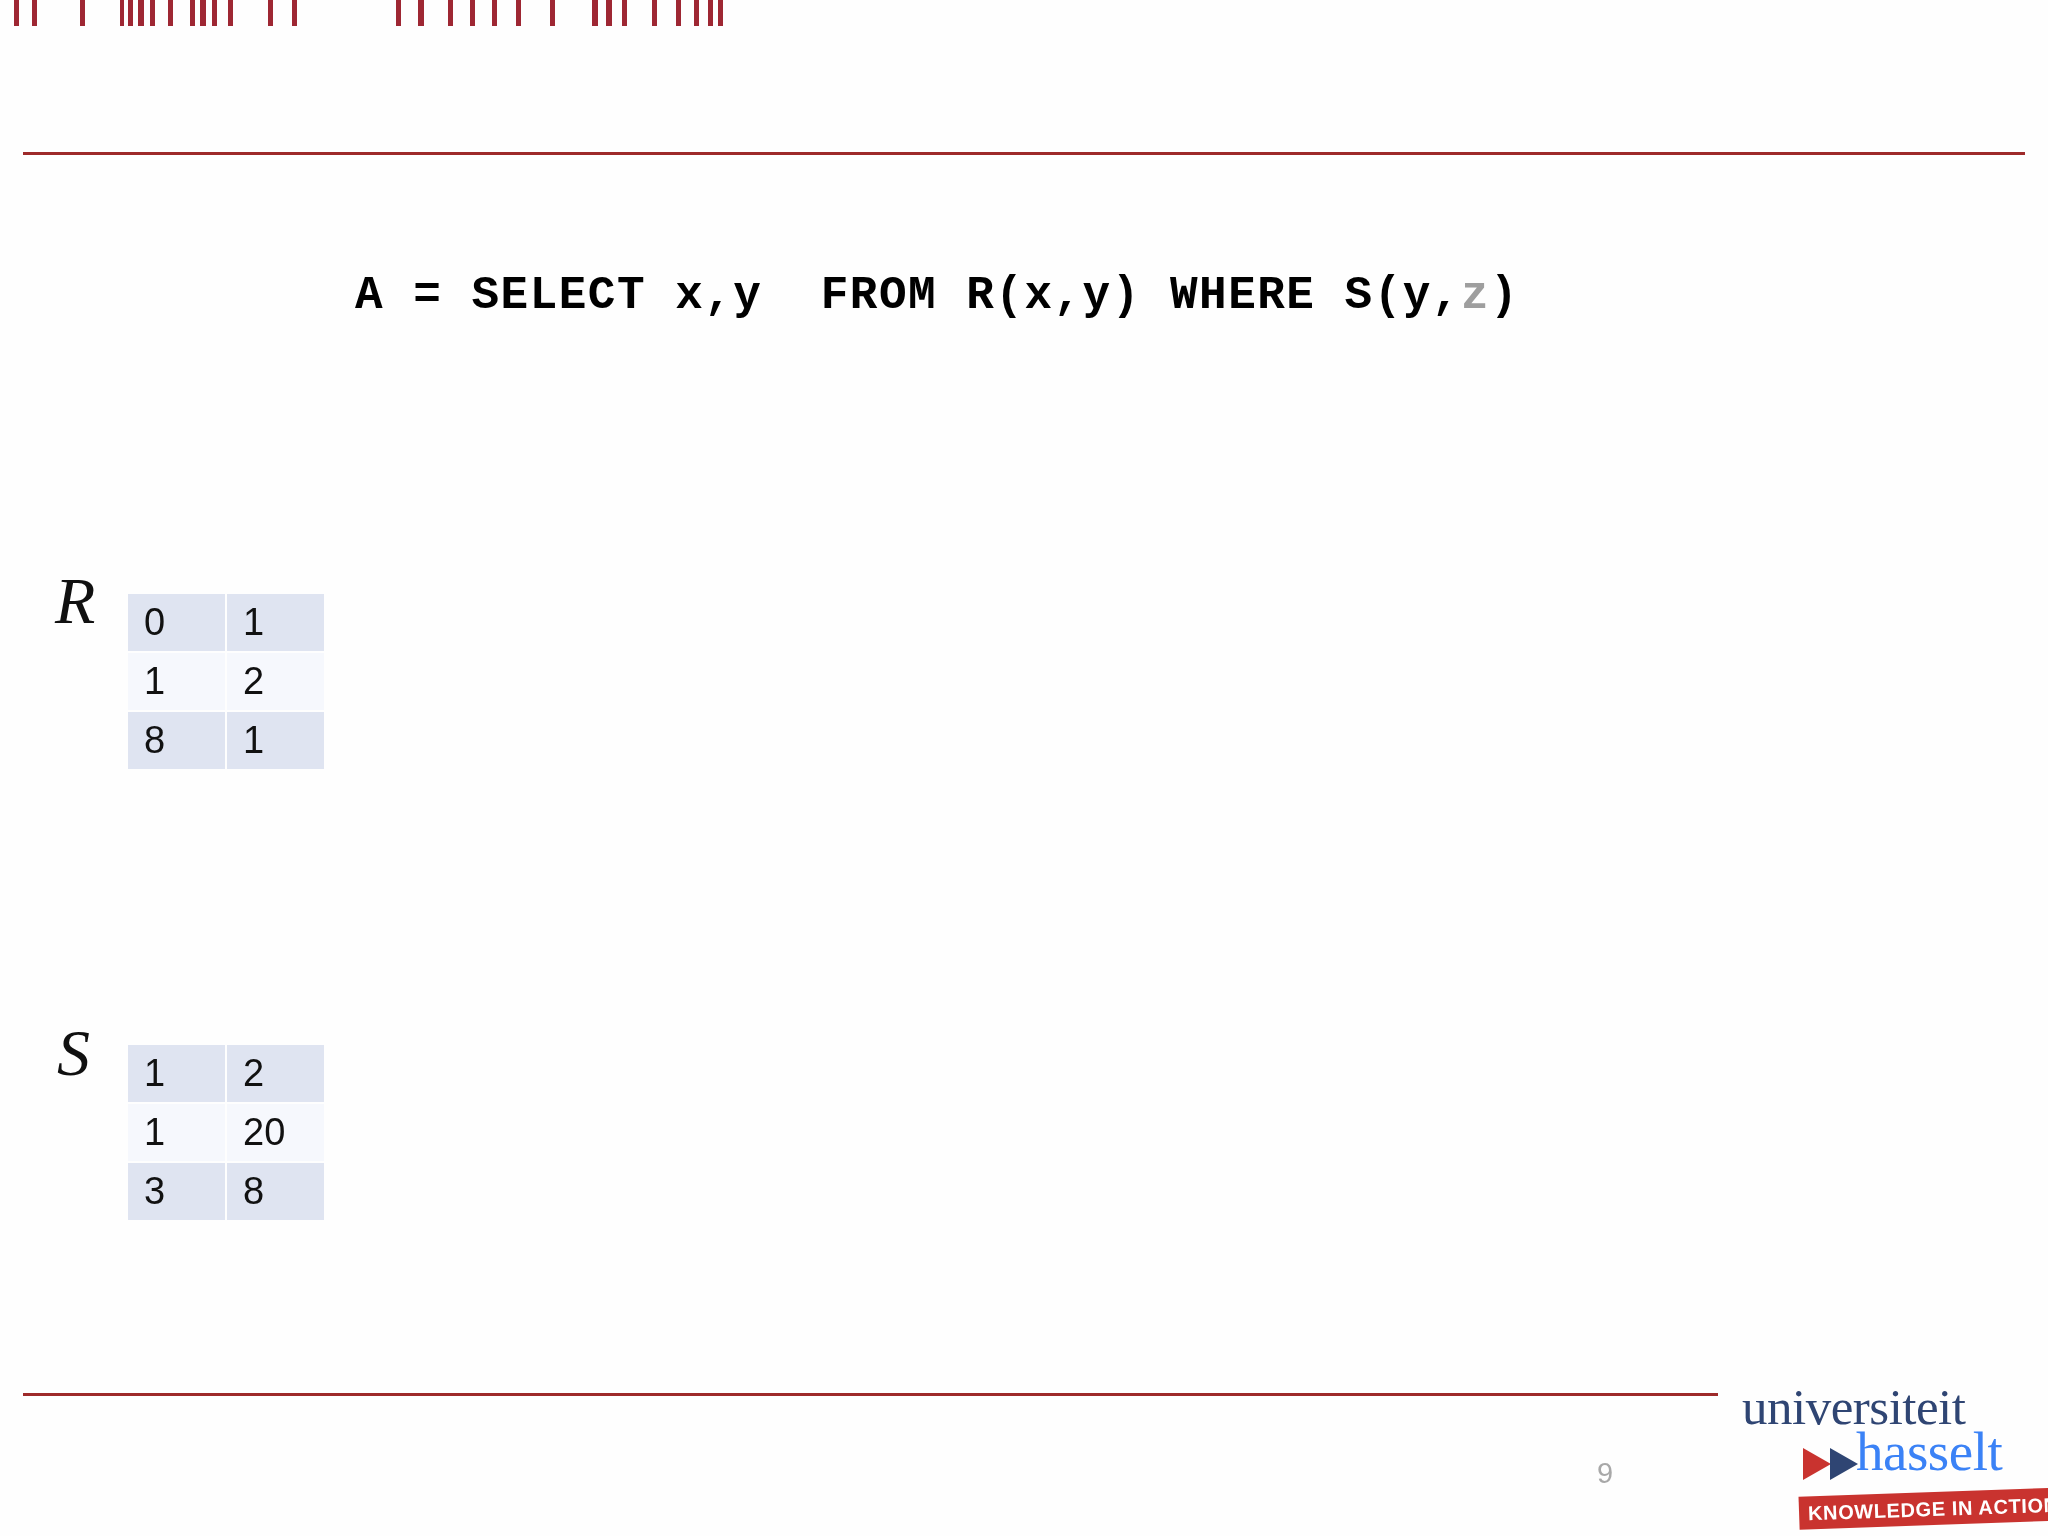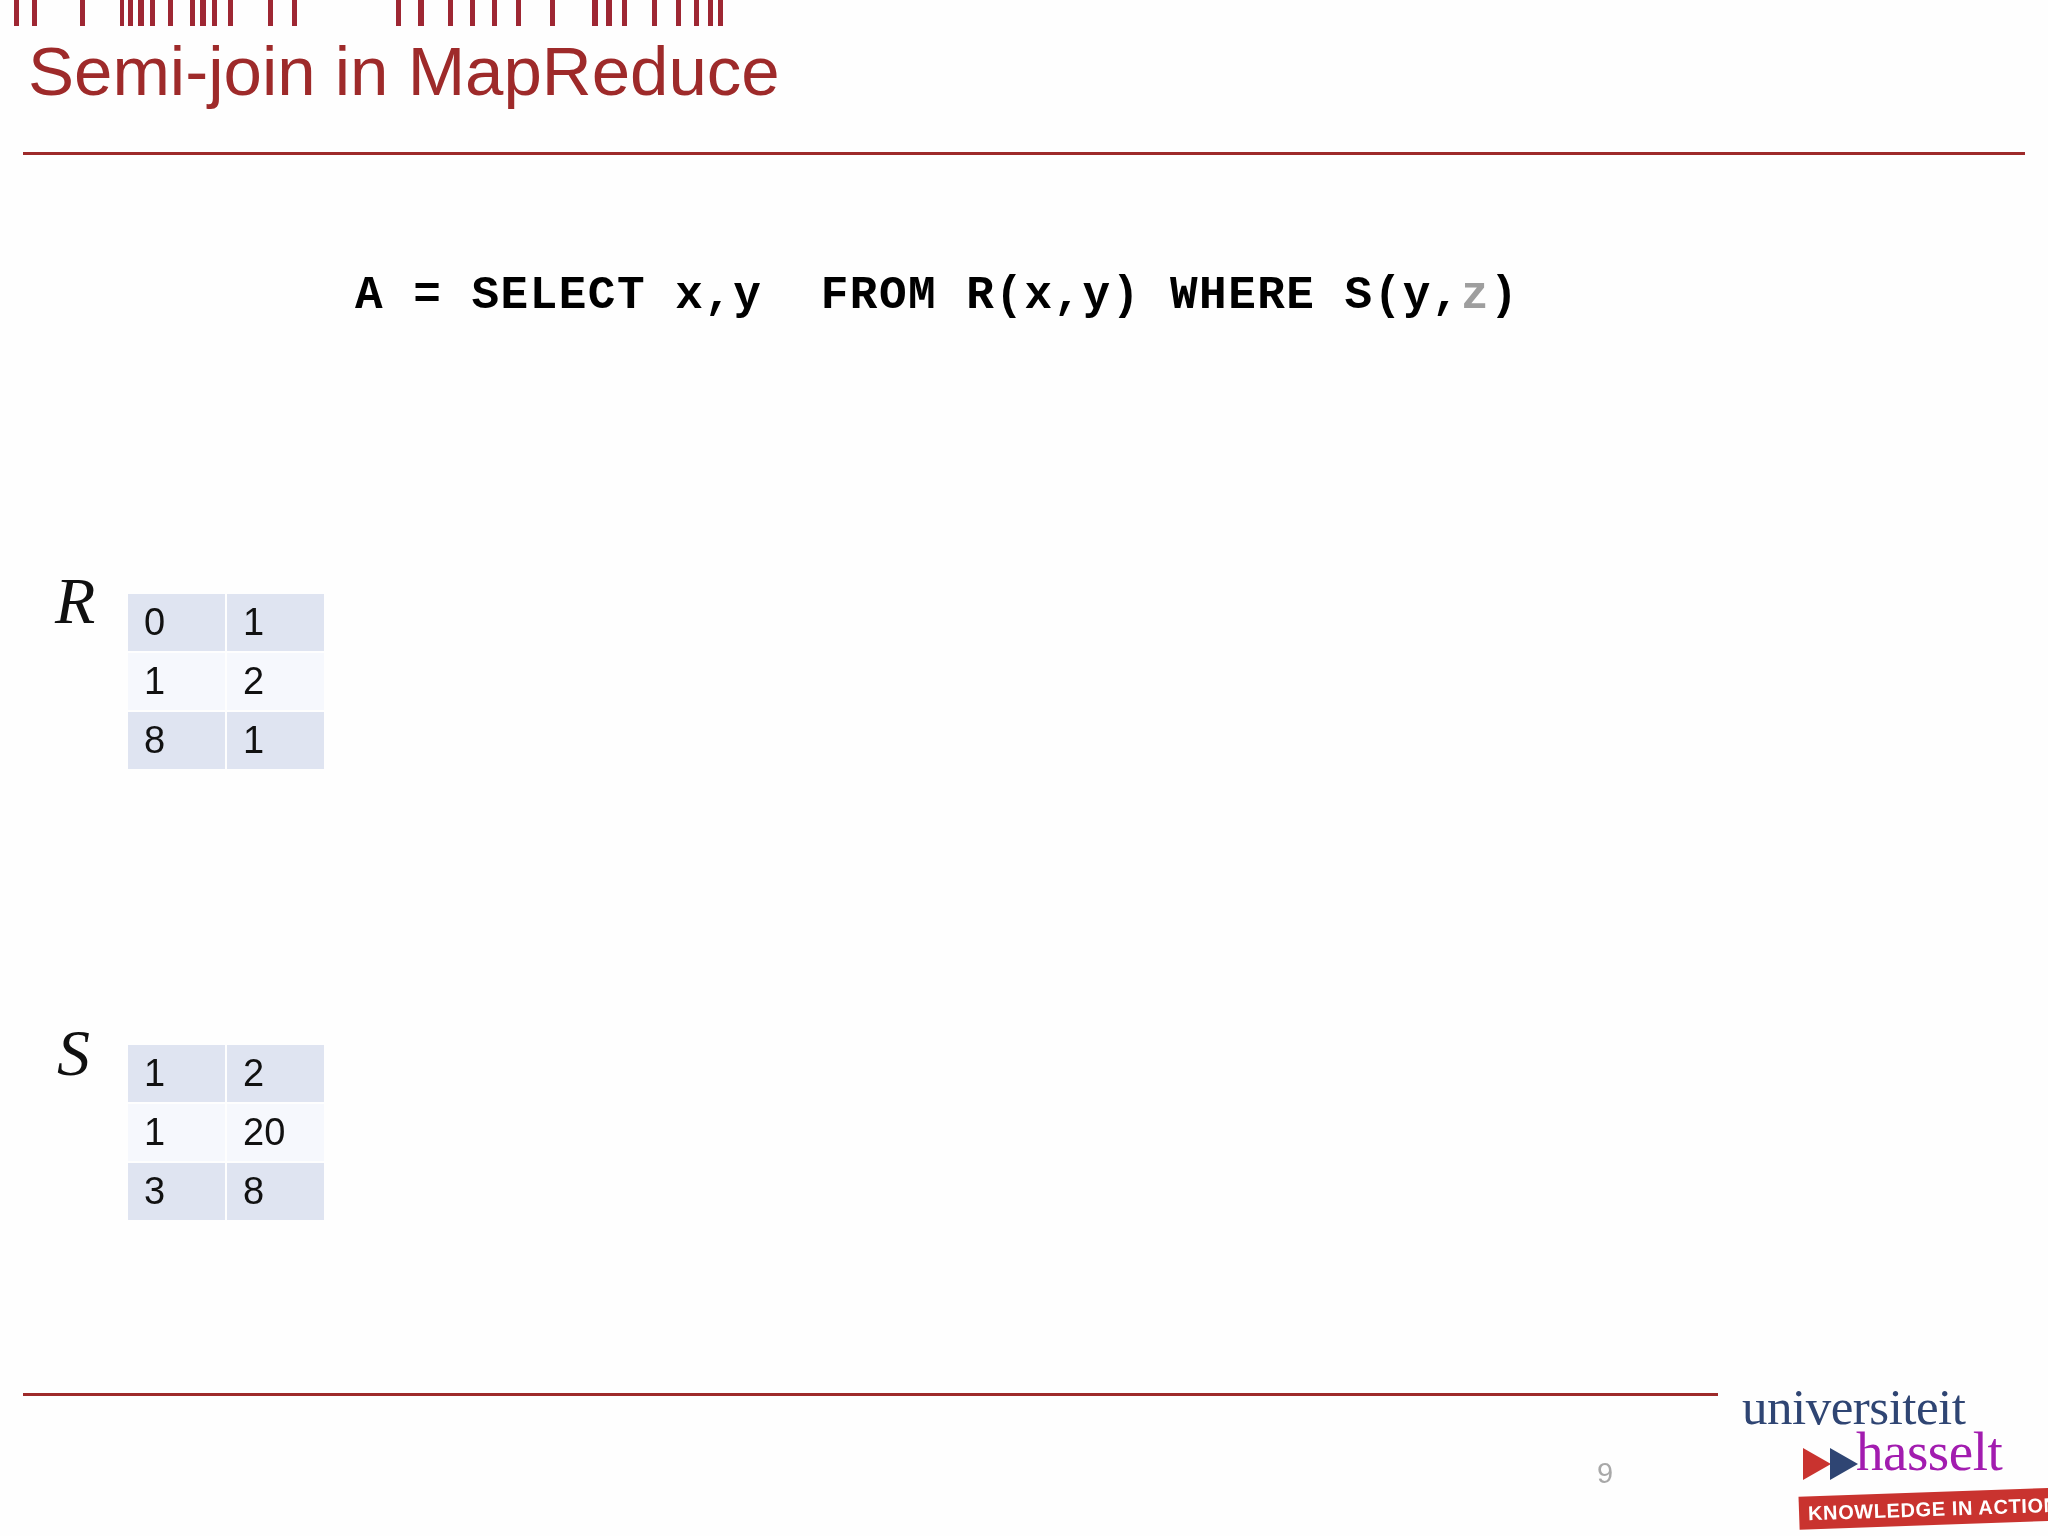--- a/index.html
+++ b/index.html
@@ -161,21 +161,21 @@
     letter-spacing: -0.5px;
     text-align: center;
   }
   #logo-hass {
     position: absolute;
     left: 114px;
     top: 46px;
     font-family: "Liberation Serif", serif;
     font-size: 55px;
     line-height: 55px;
-    color: #a21caf;
+    color: #3b82f6;
     letter-spacing: -0.5px;
   }
   .logo-tri {
     position: absolute;
     top: 70px;
     width: 0;
     height: 0;
     border-top: 16px solid transparent;
     border-bottom: 16px solid transparent;
   }
@@ -232,21 +232,20 @@
       <div class="bc-bar" style="left: 592px; width: 6px;"></div>
       <div class="bc-bar" style="left: 606px; width: 6px;"></div>
       <div class="bc-bar" style="left: 622px; width: 5px;"></div>
       <div class="bc-bar" style="left: 652px; width: 5px;"></div>
       <div class="bc-bar" style="left: 676px; width: 5px;"></div>
       <div class="bc-bar" style="left: 694px; width: 5px;"></div>
       <div class="bc-bar" style="left: 708px; width: 5px;"></div>
       <div class="bc-bar" style="left: 718px; width: 5px;"></div>
     </div>
 
-  <div id="title">Semi-join in MapReduce</div>
   <div id="title-rule"></div>
 
   <div id="query"><span>A = SELECT x,y  FROM R(x,y) WHERE S(y,</span><span class="dim">z</span><span>)</span></div>
 
   <div class="rel-label" id="label-R">R</div>
   <table class="rel-table" id="table-R">
       <tbody>
         <tr>
           <td>0</td>
           <td>1</td>

